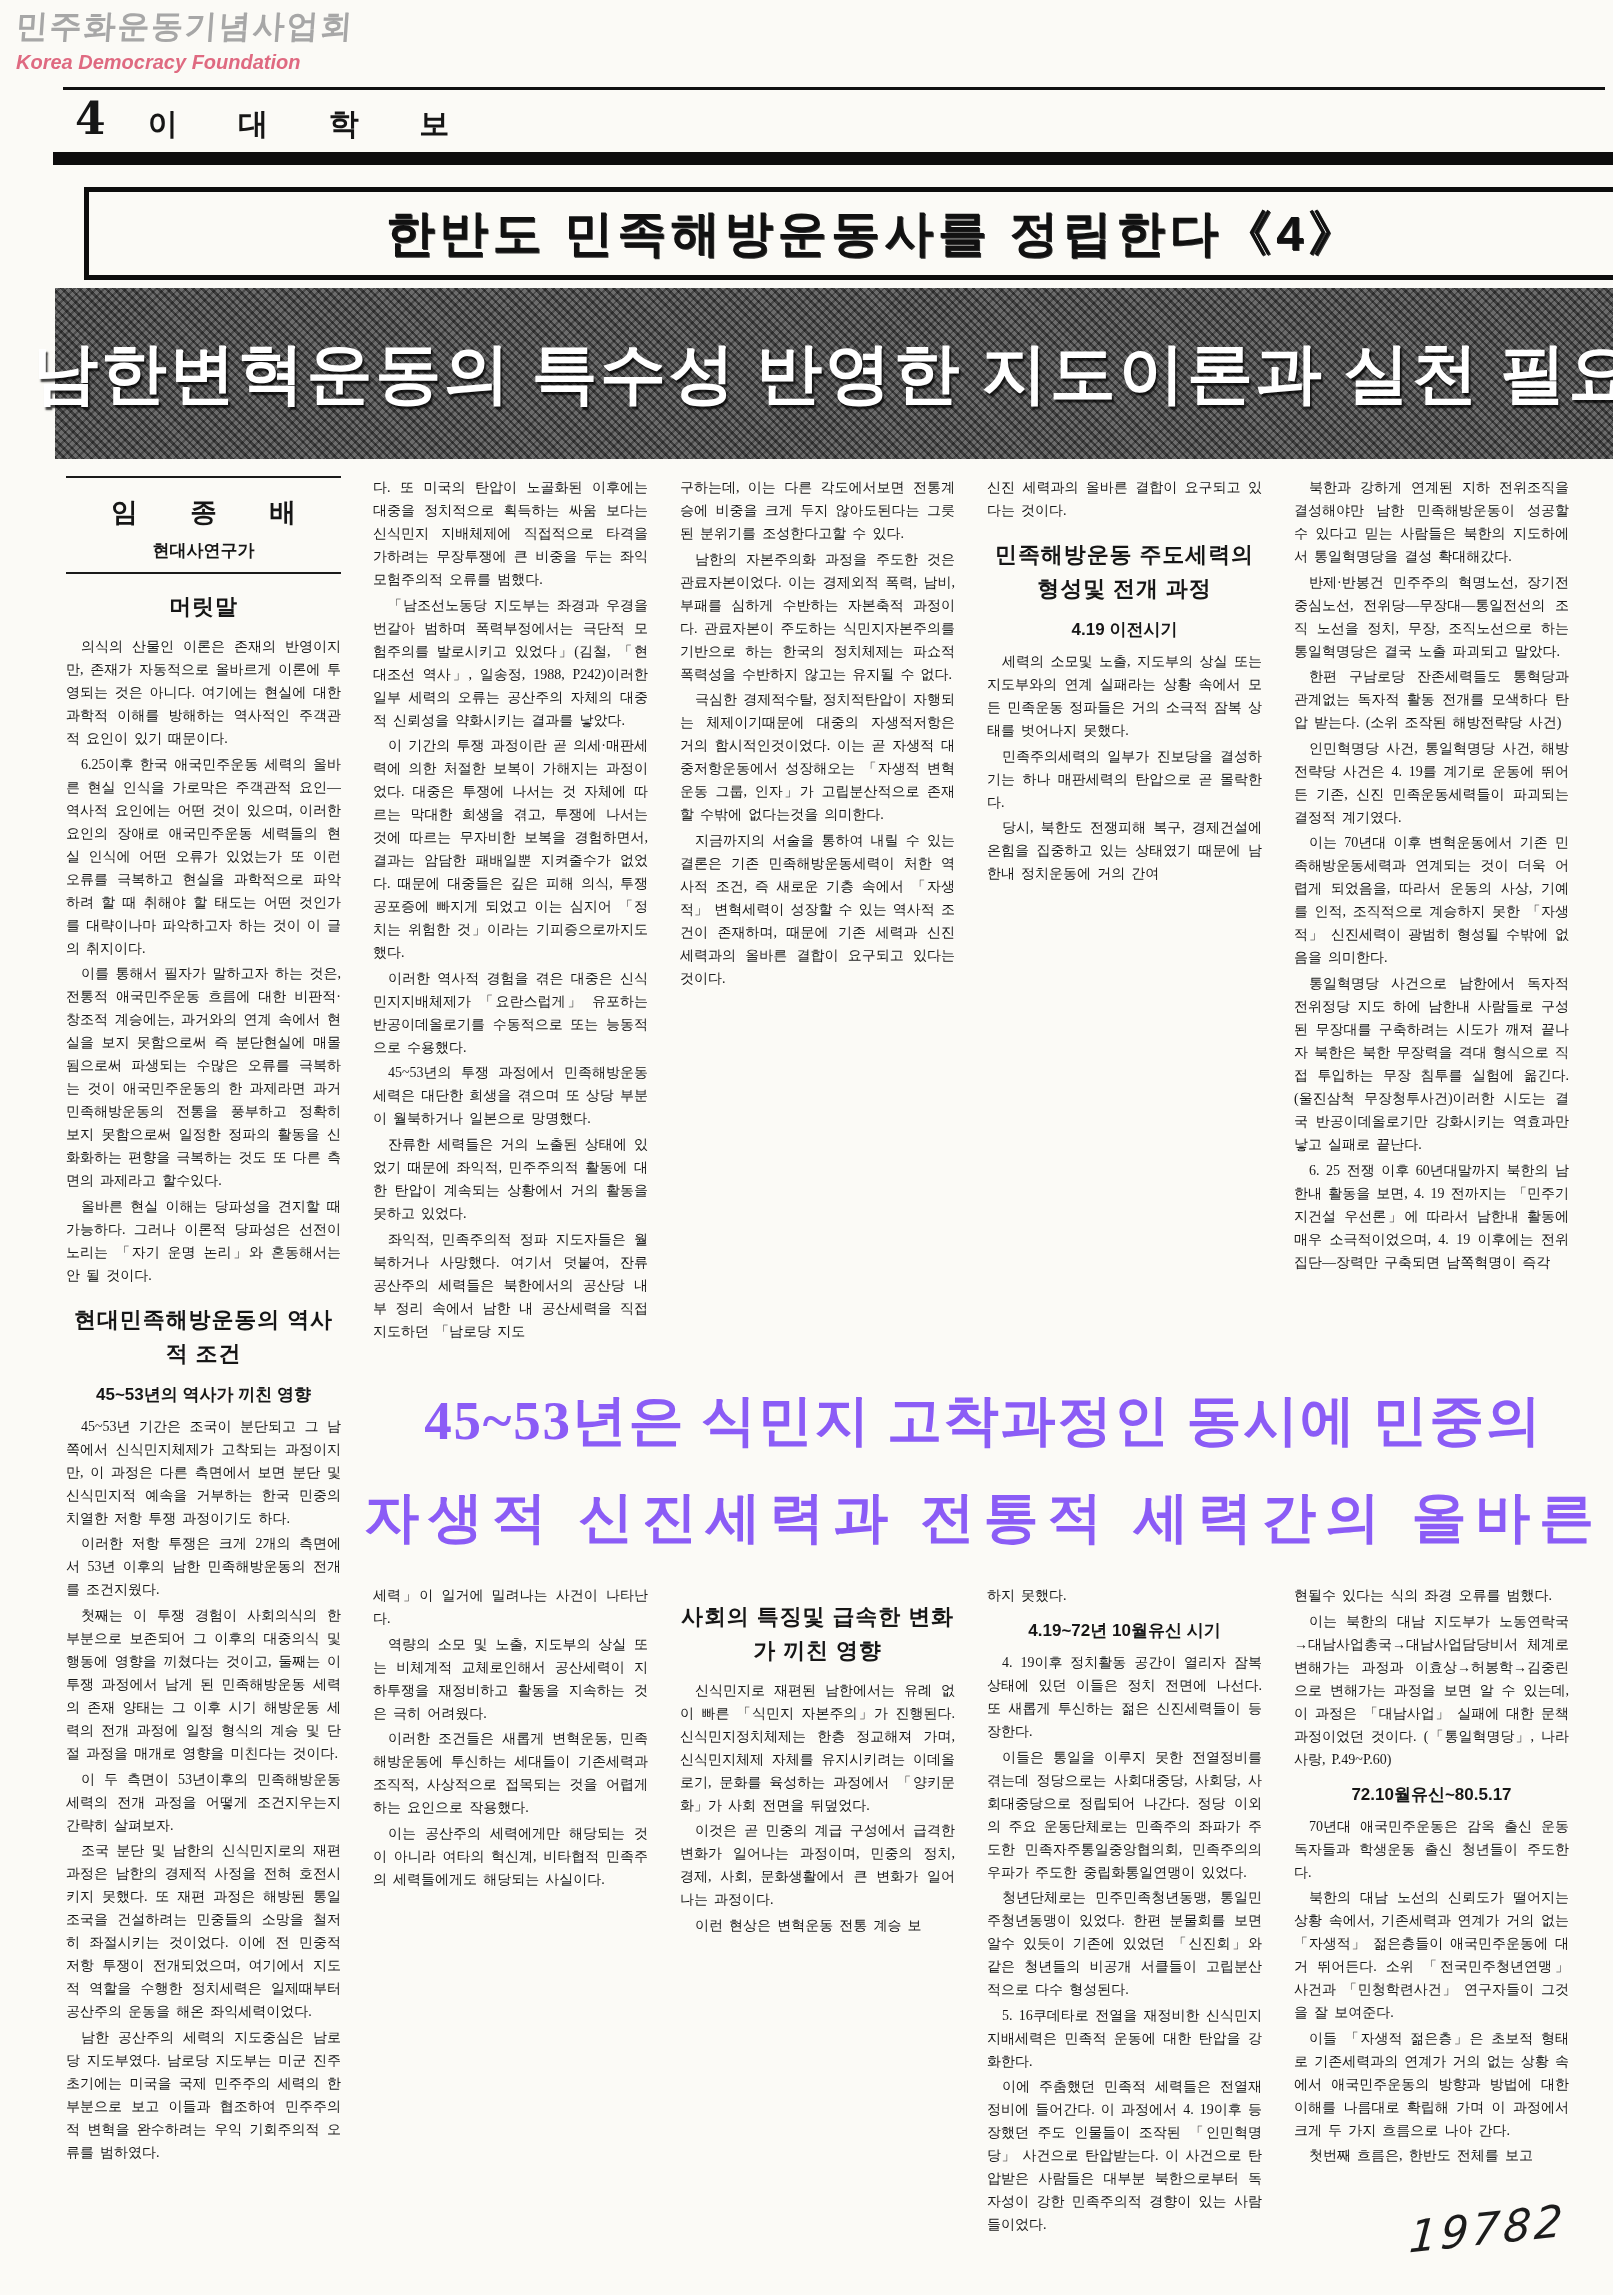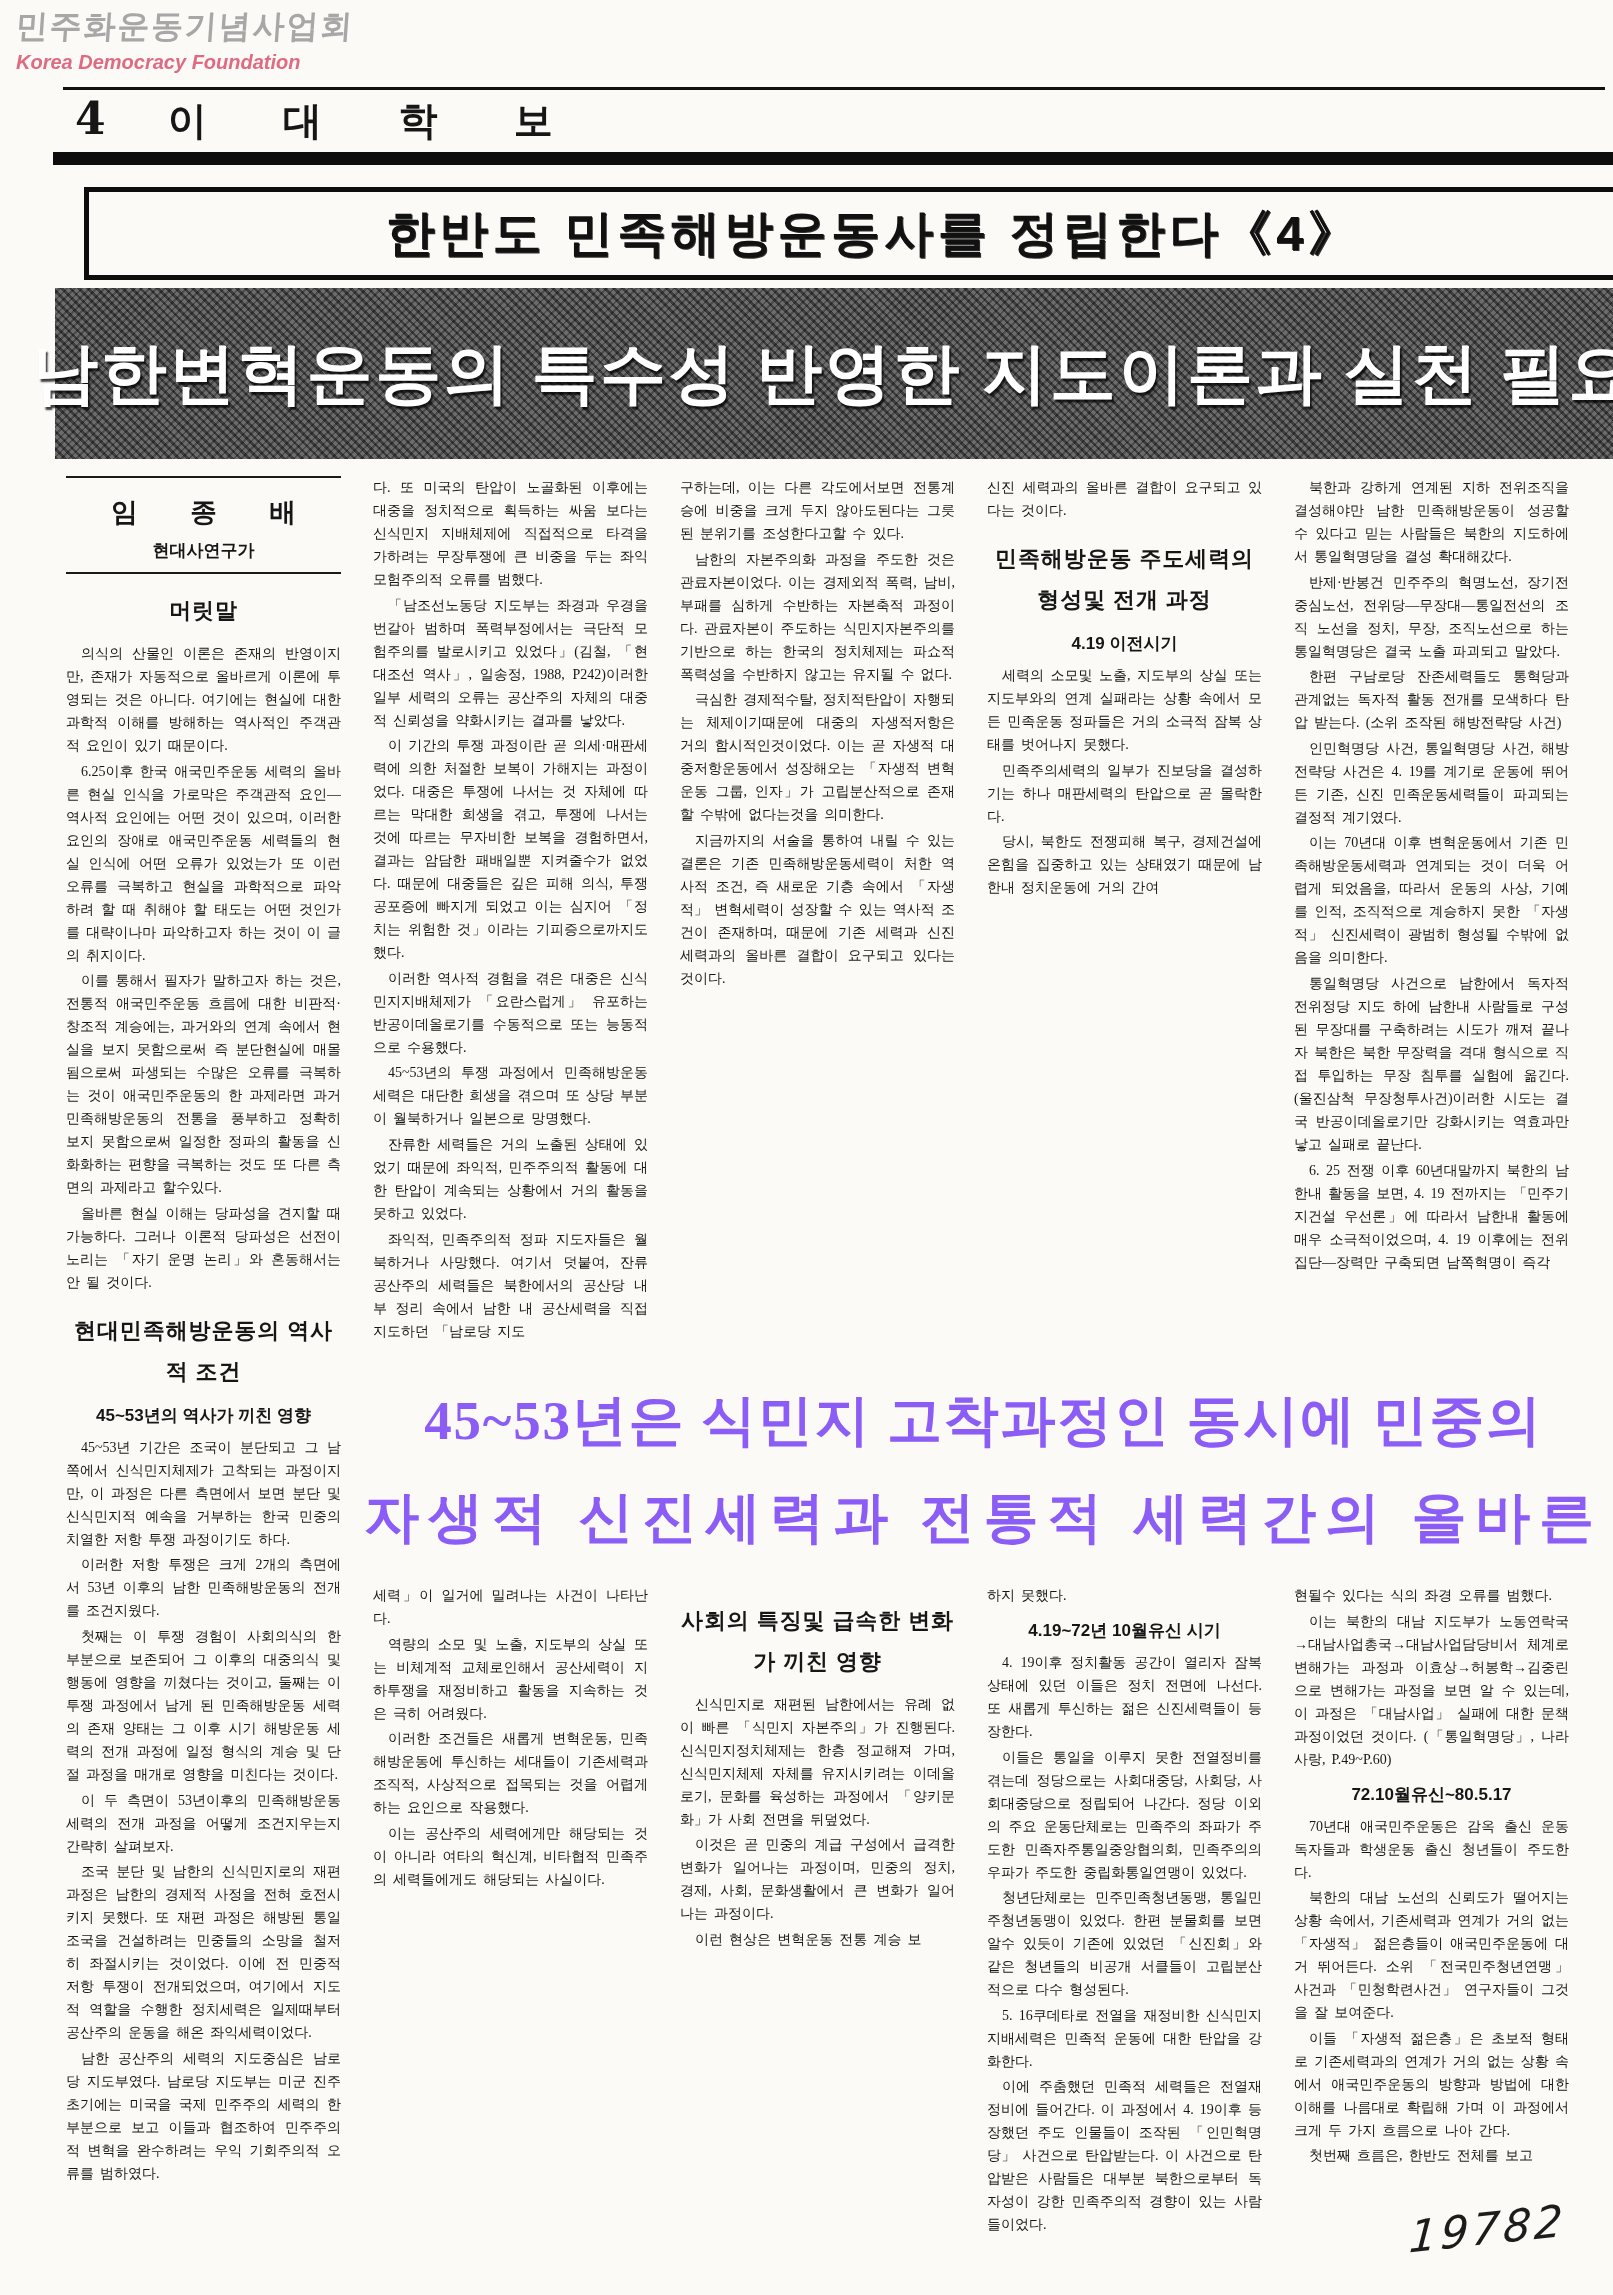--- a/index.html
+++ b/index.html
@@ -12,22 +12,22 @@
   
   .logo{left:16px;top:5.3px;}
   .logo-kr{font-family:"Liberation Sans","DejaVu Sans",sans-serif;font-weight:bold;
     font-size:32px;color:#a7a7a7;letter-spacing:1.8px;transform:skewX(-4deg);}
   .logo-en{font-family:"Liberation Sans","DejaVu Sans",sans-serif;font-weight:bold;
     font-style:italic;font-size:20px;color:#df6a81;margin-top:1.8px;}
   
   .rule-top{left:63px;top:87px;width:1542px;height:2.6px;background:#111;}
   .masthead{left:75px;top:93px;width:1499px;}
   .page-num{font-size:44px;font-weight:bold;font-family:"DejaVu Serif",serif;}
-  .nm-title{font-size:39px;font-weight:bold;margin-left:62px;letter-spacing:26.5px;
-    font-family:Liberation Mono, monospace;}
+  .nm-title{font-size:30px;font-weight:bold;margin-left:42px;letter-spacing:26.5px;
+    font-family:Liberation Serif, serif;}
   .bar{left:53px;top:152px;width:1561px;height:13.2px;background:#0d0d0d;}
   
   .series-banner{left:84px;top:187px;width:1497px;height:83px;border:5.3px solid #0d0d0d;
     display:flex;align-items:center;justify-content:center;background:#fbfaf6;padding-left:36px;}
   .series-banner span{font-family:"Liberation Sans","DejaVu Sans",sans-serif;
     font-weight:900;font-size:49px;letter-spacing:4.4px;color:#111;
     text-shadow:0.9px 0.9px 0 #333;}
   
   .main-headline{left:55px;top:288px;width:1559px;height:171px;
     background:
@@ -40,21 +40,21 @@
     text-shadow:1.8px 2.6px 1.8px rgba(0,0,0,.75);white-space:nowrap;}
   
   .col{width:275px;overflow:hidden;}
   .c1{left:66px;}  .c2{left:373px;} .c3{left:680px;} .c4{left:987px;} .c5{left:1294px;}
   .top-region{top:476px;height:892px;}
   .bottom-region{top:1584px;height:707px;}
   .p{font-size:14px;line-height:23px;text-align:justify;word-spacing:2.6px;
      margin:0 0 2.6px 0;text-indent:15px;}
   .p.cont{text-indent:0;}
   .h2c{font-family:"Liberation Sans","DejaVu Sans",sans-serif;font-size:22px;
-     font-weight:bold;text-align:center;line-height:41px;margin:16px 0 10.6px;
+     font-weight:bold;text-align:center;line-height:34px;margin:16px 0 10.6px;
      letter-spacing:0.9px;}
   .h3c{font-family:"Liberation Sans","DejaVu Sans",sans-serif;font-size:17px;
      font-weight:bold;text-align:center;margin:12.3px 0 8.8px;}
   
   .byline{border-top:2.6px solid #1a1a1a;border-bottom:2.6px solid #1a1a1a;
     text-align:center;padding:16px 0 10.6px;margin-bottom:12.3px;}
   .byline-name{font-size:26.5px;font-weight:bold;word-spacing:46px;}
   .byline-role{font-size:17px;font-weight:bold;margin-top:8.8px;
     font-family:"Liberation Sans","DejaVu Sans",sans-serif;}
   

